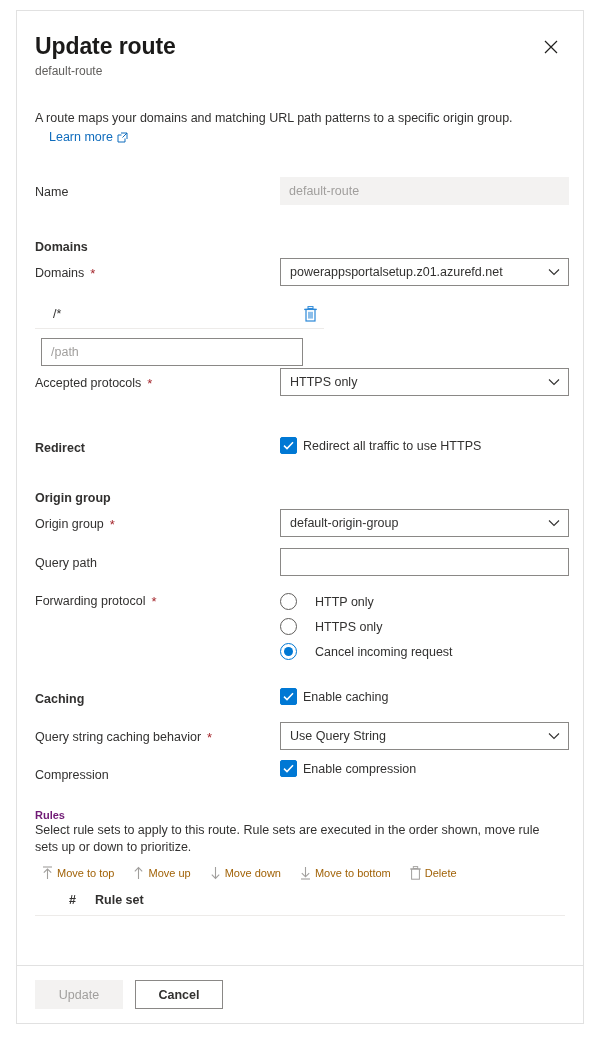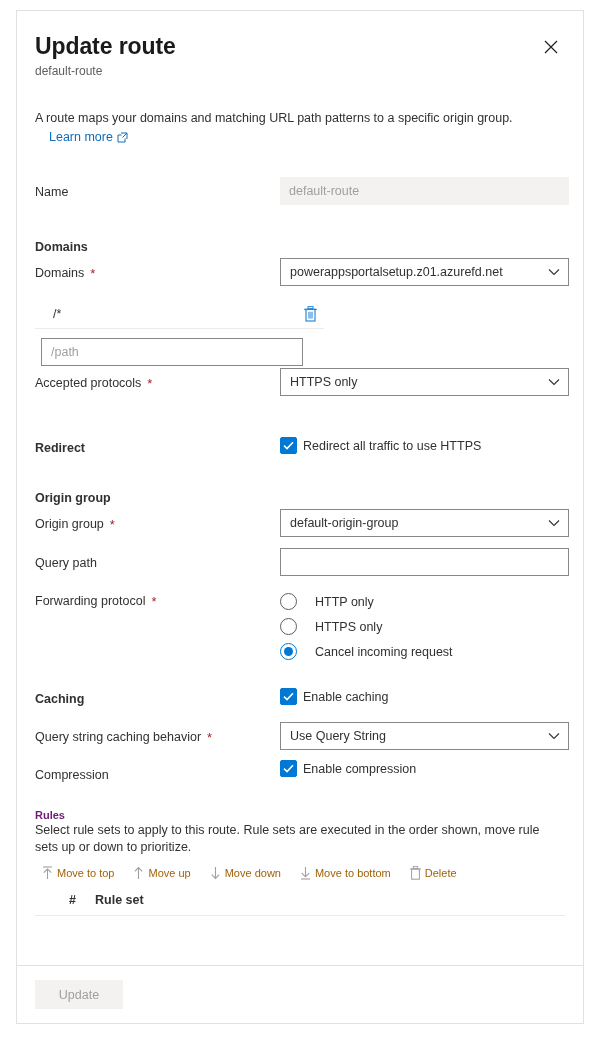--- a/index.html
+++ b/index.html
@@ -518,14 +518,15 @@
         <div class="c-num">#</div>
         <div class="c-set">Rule set</div>
       </div>
       <div></div>
     </div>
 
   </div>
 
   <div class="footer">
     <div class="btn primary-disabled">Update</div>
+    <div class="btn secondary">Cancel</div>
   </div>
 </div>
 
 </body></html>

